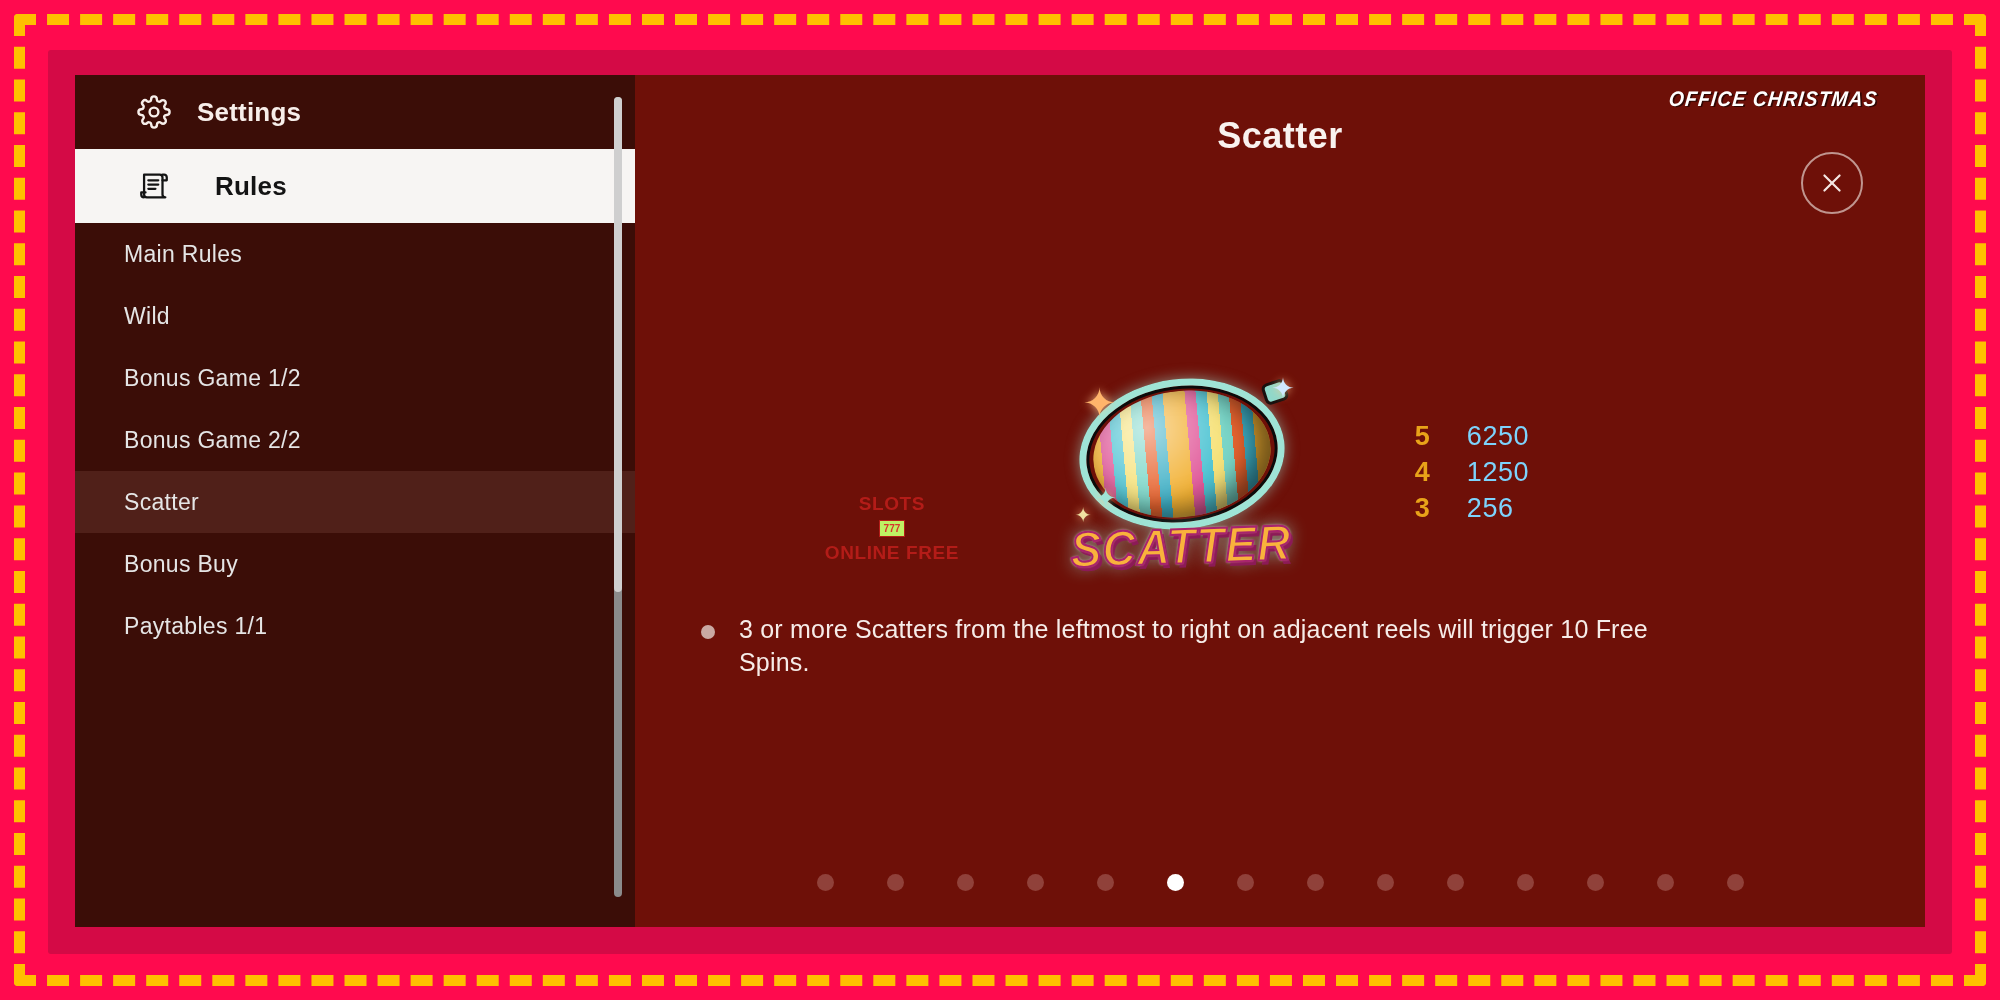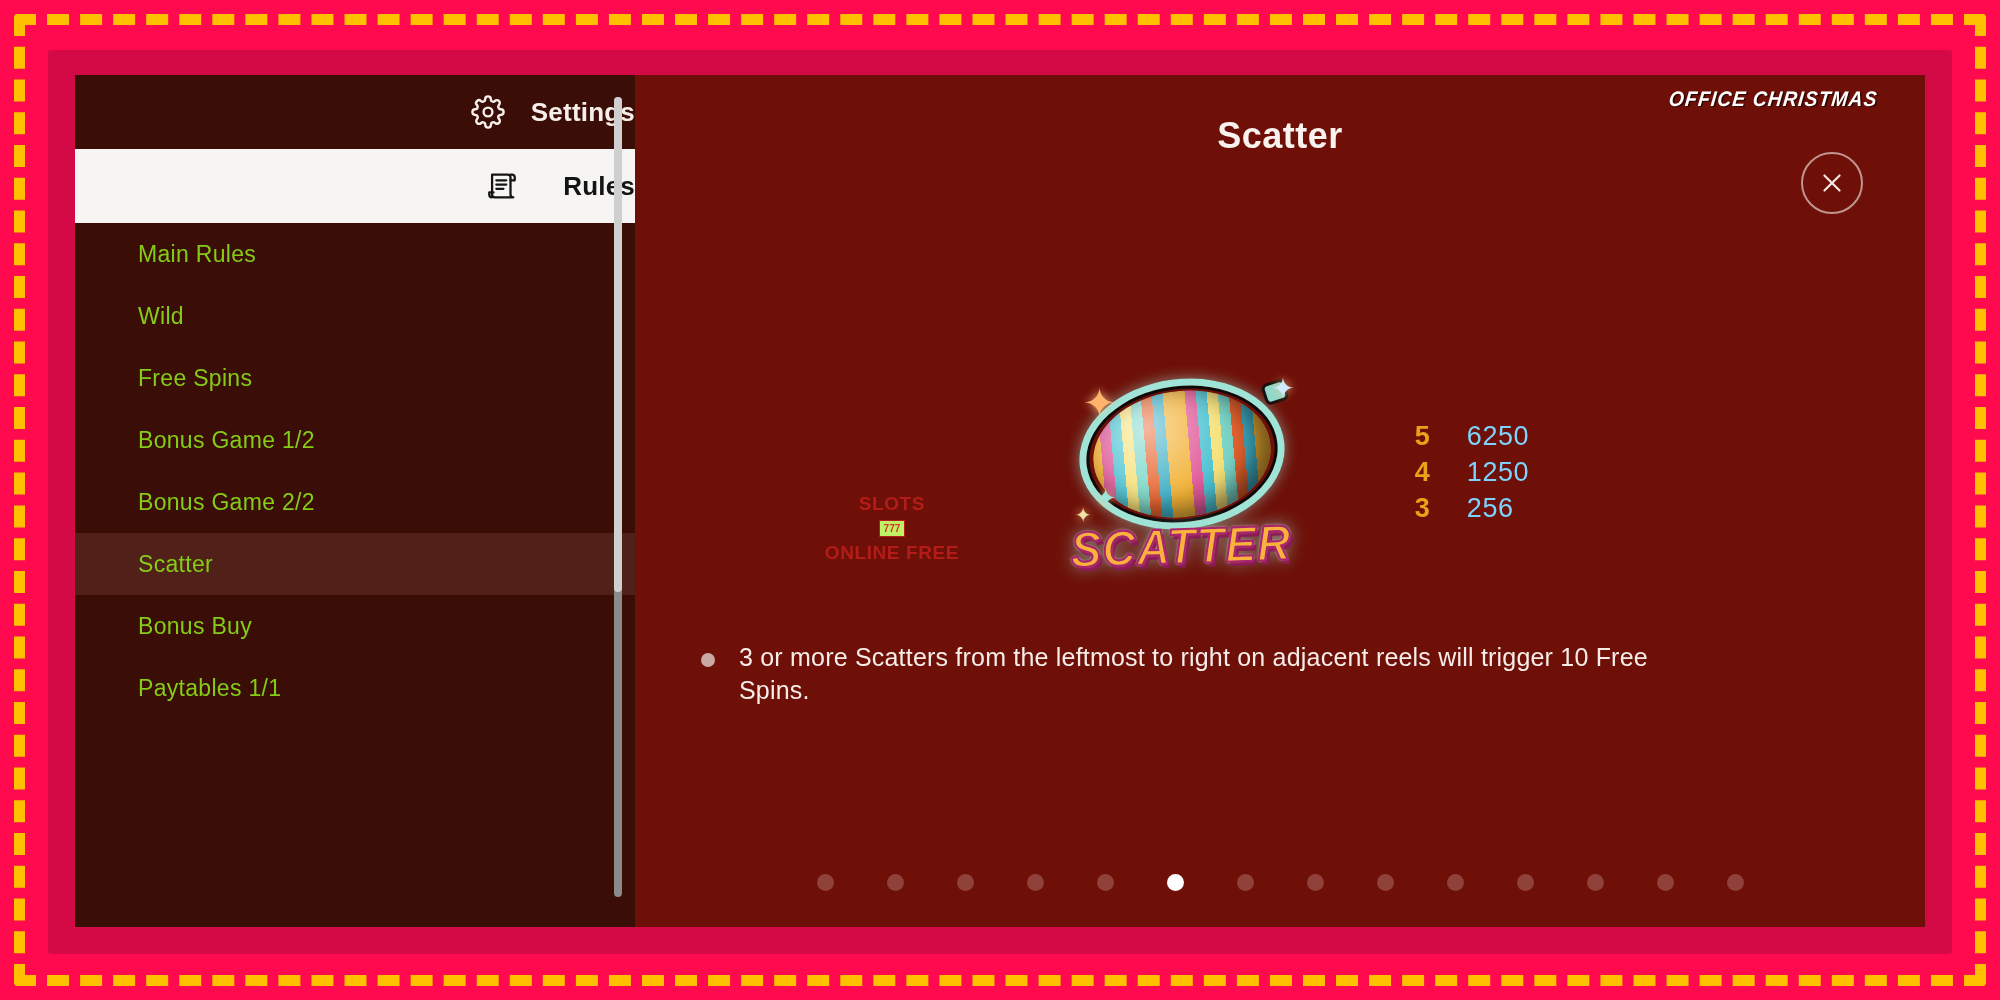--- a/index.html
+++ b/index.html
@@ -68,21 +68,20 @@
     width: 100%;
   }
 
   .menu-head {
     display: flex;
     align-items: center;
     height: 74px;
     padding-left: 62px;
     gap: 26px;
     color: #f7eeea;
-    justify-content: flex-end;
   }
   .menu-head.active {
     background: #f7f5f3;
     color: #141414;
     gap: 44px;
   }
   .menu-head .label {
     font-size: 26px;
     font-weight: 700;
     letter-spacing: .2px;
@@ -92,22 +91,22 @@
     height: 34px;
     display: block;
     flex: 0 0 34px;
   }
   .menu-head .ico svg { width: 34px; height: 34px; display: block; }
 
   .sub-item {
     display: flex;
     align-items: center;
     height: 62px;
-    padding-left: 63px;
-    color: #84cc16;
+    padding-left: 49px;
+    color: #e5e5e5;
     font-size: 23px;
     font-weight: 400;
     letter-spacing: .3px;
   }
   .sub-item.selected {
     background: #502019;
   }
 
   
   .scroll-col {
@@ -344,21 +343,20 @@
     color: #7dd3fc;
     font-weight: 400;
   }
 
   
   .bullets {
     position: absolute;
     top: 538px;
     left: 66px;
     right: 120px;
-    margin-top: 28px;
   }
   .bullet {
     display: flex;
     gap: 24px;
     align-items: flex-start;
   }
   .bullet-dot {
     flex: 0 0 14px;
     width: 14px;
     height: 14px;
@@ -431,23 +429,20 @@
             </svg>
           </span>
           <span class="label">Rules</span>
         </div>
 
         <div class="sub-item">
           <span>Main Rules</span>
         </div>
         <div class="sub-item">
           <span>Wild</span>
-        </div>
-        <div class="sub-item">
-          <span>Free Spins</span>
         </div>
         <div class="sub-item">
           <span>Bonus Game 1/2</span>
         </div>
         <div class="sub-item">
           <span>Bonus Game 2/2</span>
         </div>
         <div class="sub-item selected">
           <span>Scatter</span>
         </div>

